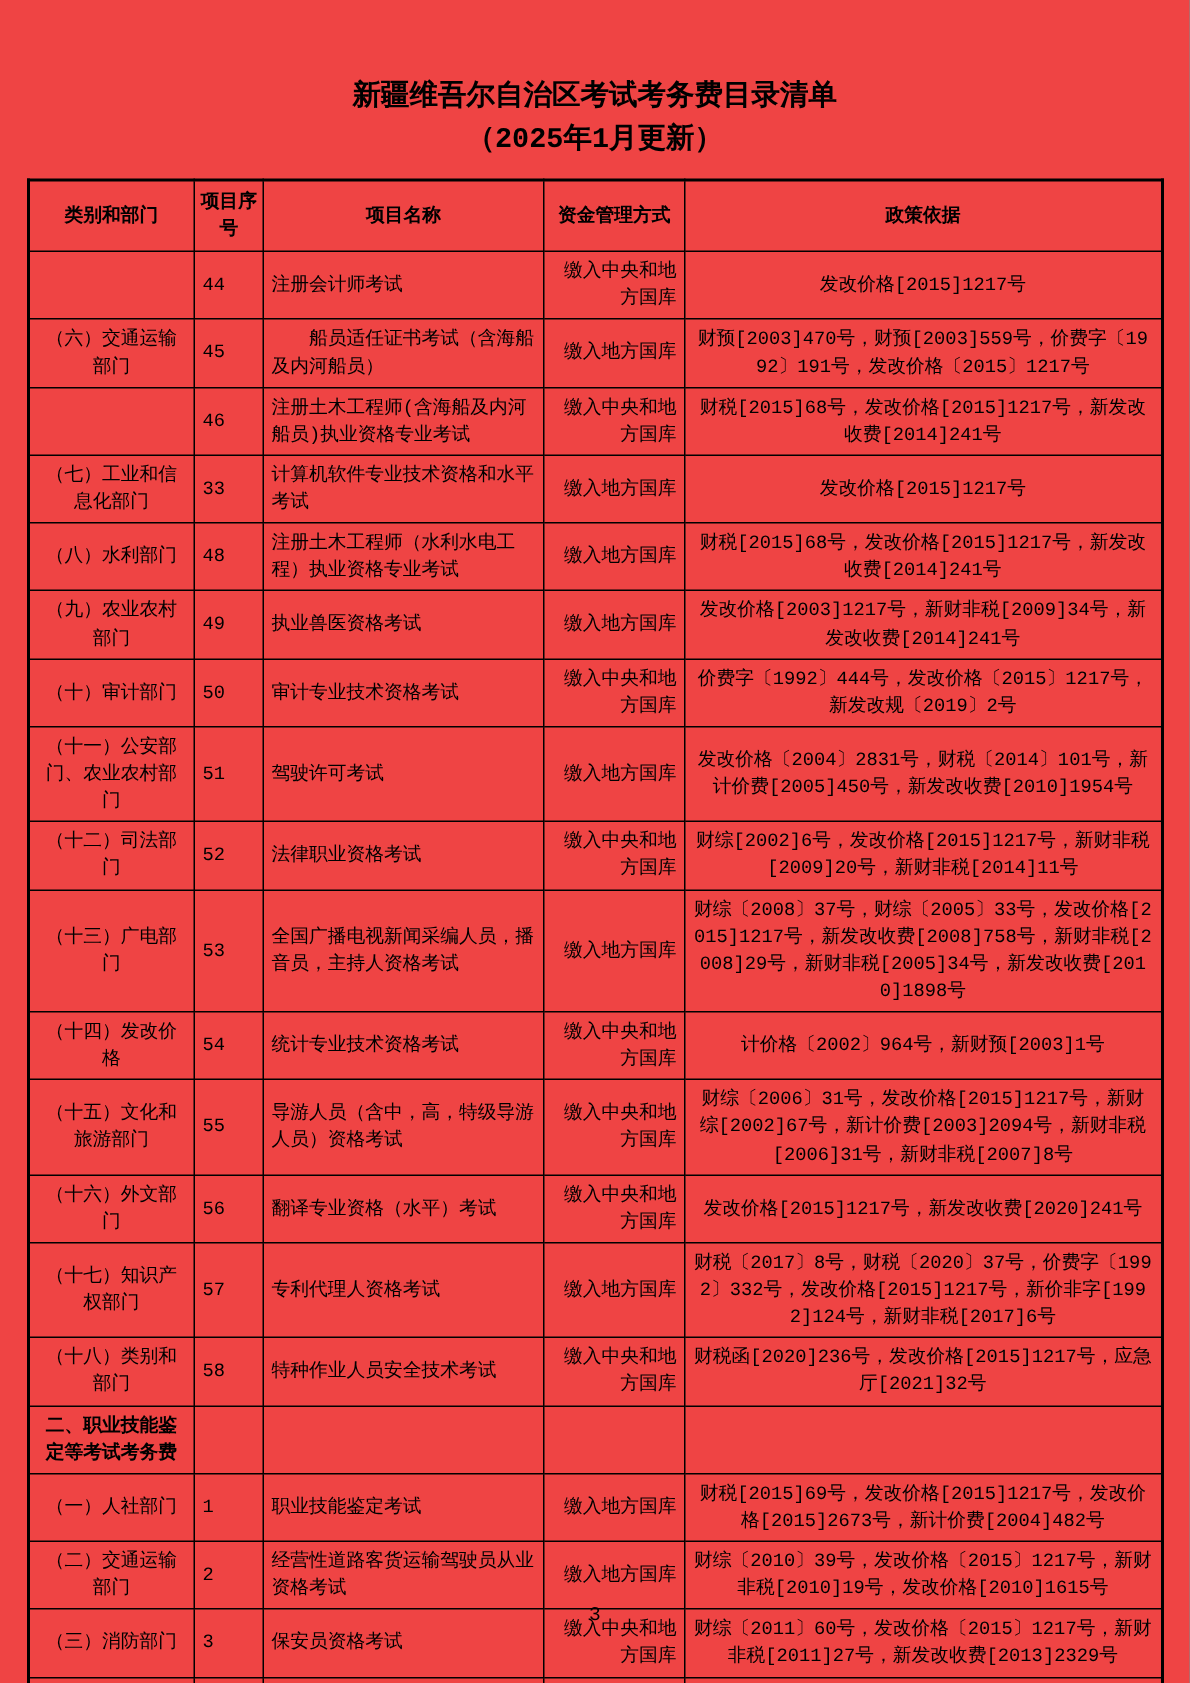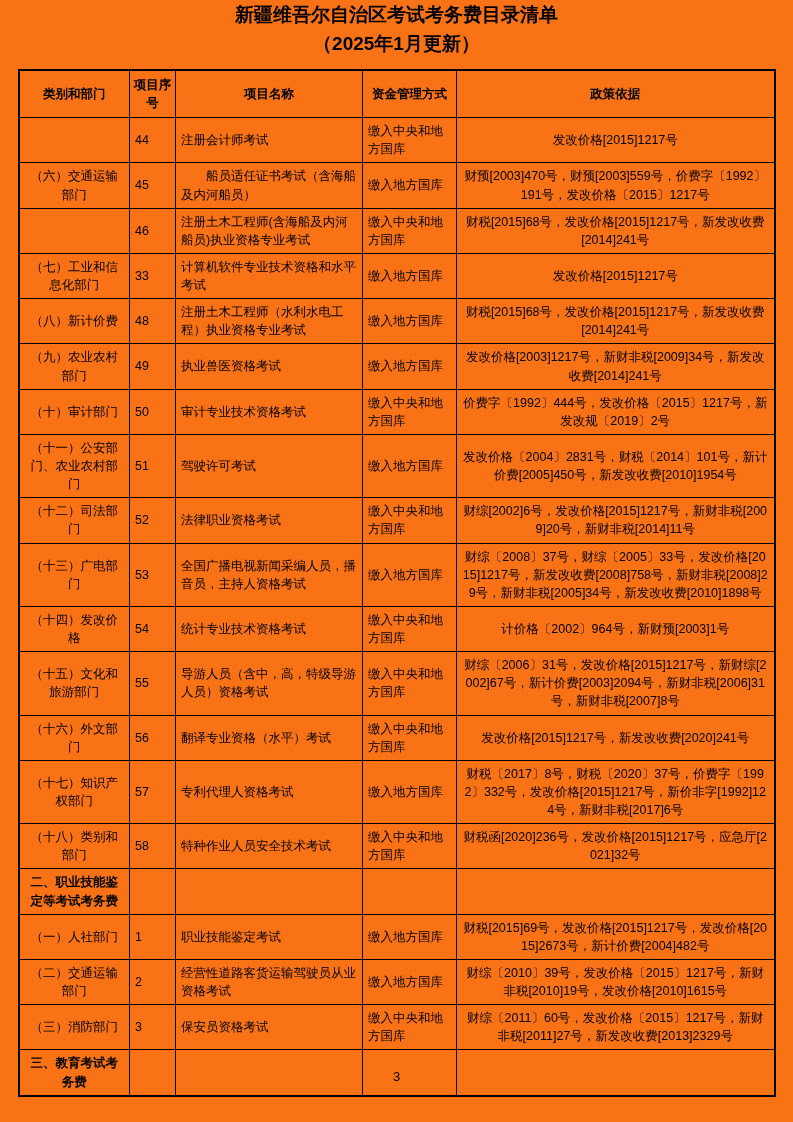--- a/index.html
+++ b/index.html
@@ -1,19 +1,19 @@
 <!DOCTYPE html>
 <html><head>
 <meta charset="utf-8">
 <style>
   html,body { margin:0; padding:0; background:#888; }
   .page {
-    width:793px; height:1122px; background:#f97316; margin:0 auto;
-    position:relative; box-sizing:border-box; 
-    font-family:Liberation Sans, sans-serif; color:#000;
+    width:793px; height:1122px; background:#ef4444; margin:0 auto;
+    position:relative; box-sizing:border-box; padding-top:50px;
+    font-family:Liberation Mono, monospace; color:#000;
   }
   .title { text-align:center; font-weight:bold; font-size:19px; line-height:1.55; margin:0 0 10px 0; }
   .title .t-line { display:block; }
   table.fee-table {
     border-collapse:collapse; table-layout:fixed; margin:0 auto;
     width:756px; border:2px solid #000;
   }
   .fee-table th, .fee-table td {
     border:1px solid #000; font-size:12.5px; line-height:1.45;
     padding:4px 5px; vertical-align:middle; box-sizing:border-box;
@@ -21,21 +21,21 @@
   }
   .fee-table th { font-weight:bold; text-align:center; padding:5px 2px; }
   col.c-dept  { width:111px; }
   col.c-num   { width:46px; }
   col.c-name  { width:187px; }
   col.c-fund  { width:94px; }
   col.c-policy{ width:318px; }
   td.cell-dept   { text-align:center; }
   td.cell-num    { }
   td.cell-name   { text-align:left; }
-  td.cell-fund   { text-align:left; }
+  td.cell-fund   { text-align:right; }
   td.cell-policy { text-align:center; }
   tr.row-item td { height:40px; }
   tr.row-section td { height:36px; }
   tr.row-section td.cell-dept { font-weight:bold;margin-top:45px; }
   .page-number {
     position:absolute; bottom:38px; left:0; right:0;
     text-align:center; font-size:13px;
   }
 </style>
 </head>
@@ -87,21 +87,21 @@
           <td class="cell-policy">财税[2015]68号，发改价格[2015]1217号，新发改收费[2014]241号</td>
         </tr>
         <tr class="row-item">
           <td class="cell-dept">（七）工业和信息化部门</td>
           <td class="cell-num">33</td>
           <td class="cell-name">计算机软件专业技术资格和水平考试</td>
           <td class="cell-fund">缴入地方国库</td>
           <td class="cell-policy">发改价格[2015]1217号</td>
         </tr>
         <tr class="row-item">
-          <td class="cell-dept">（八）新计价费</td>
+          <td class="cell-dept">（八）水利部门</td>
           <td class="cell-num">48</td>
           <td class="cell-name">注册土木工程师（水利水电工程）执业资格专业考试</td>
           <td class="cell-fund">缴入地方国库</td>
           <td class="cell-policy">财税[2015]68号，发改价格[2015]1217号，新发改收费[2014]241号</td>
         </tr>
         <tr class="row-item">
           <td class="cell-dept">（九）农业农村部门</td>
           <td class="cell-num">49</td>
           <td class="cell-name">执业兽医资格考试</td>
           <td class="cell-fund">缴入地方国库</td>

